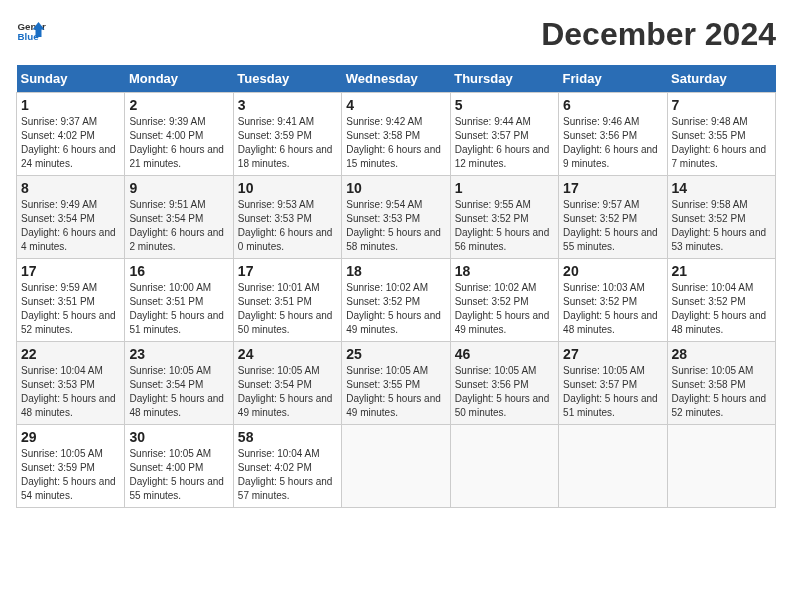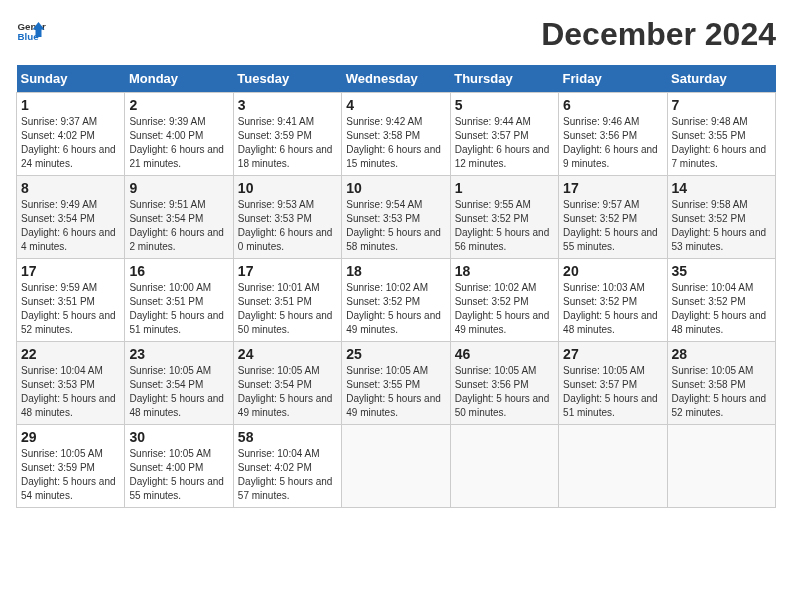--- a/index.html
+++ b/index.html
@@ -268,21 +268,21 @@
       </td>
         <td>
         <span class="day-number">20</span>
         <div class="day-info">
           Sunrise: 10:03 AM<br>
           Sunset: 3:52 PM<br>
           Daylight: 5 hours and 48 minutes.
         </div>
       </td>
         <td>
-        <span class="day-number">35</span>
+        <span class="day-number">21</span>
         <div class="day-info">
           Sunrise: 10:04 AM<br>
           Sunset: 3:52 PM<br>
           Daylight: 5 hours and 48 minutes.
         </div>
       </td>
       </tr>
       <tr>
         <td>
         <span class="day-number">22</span>

